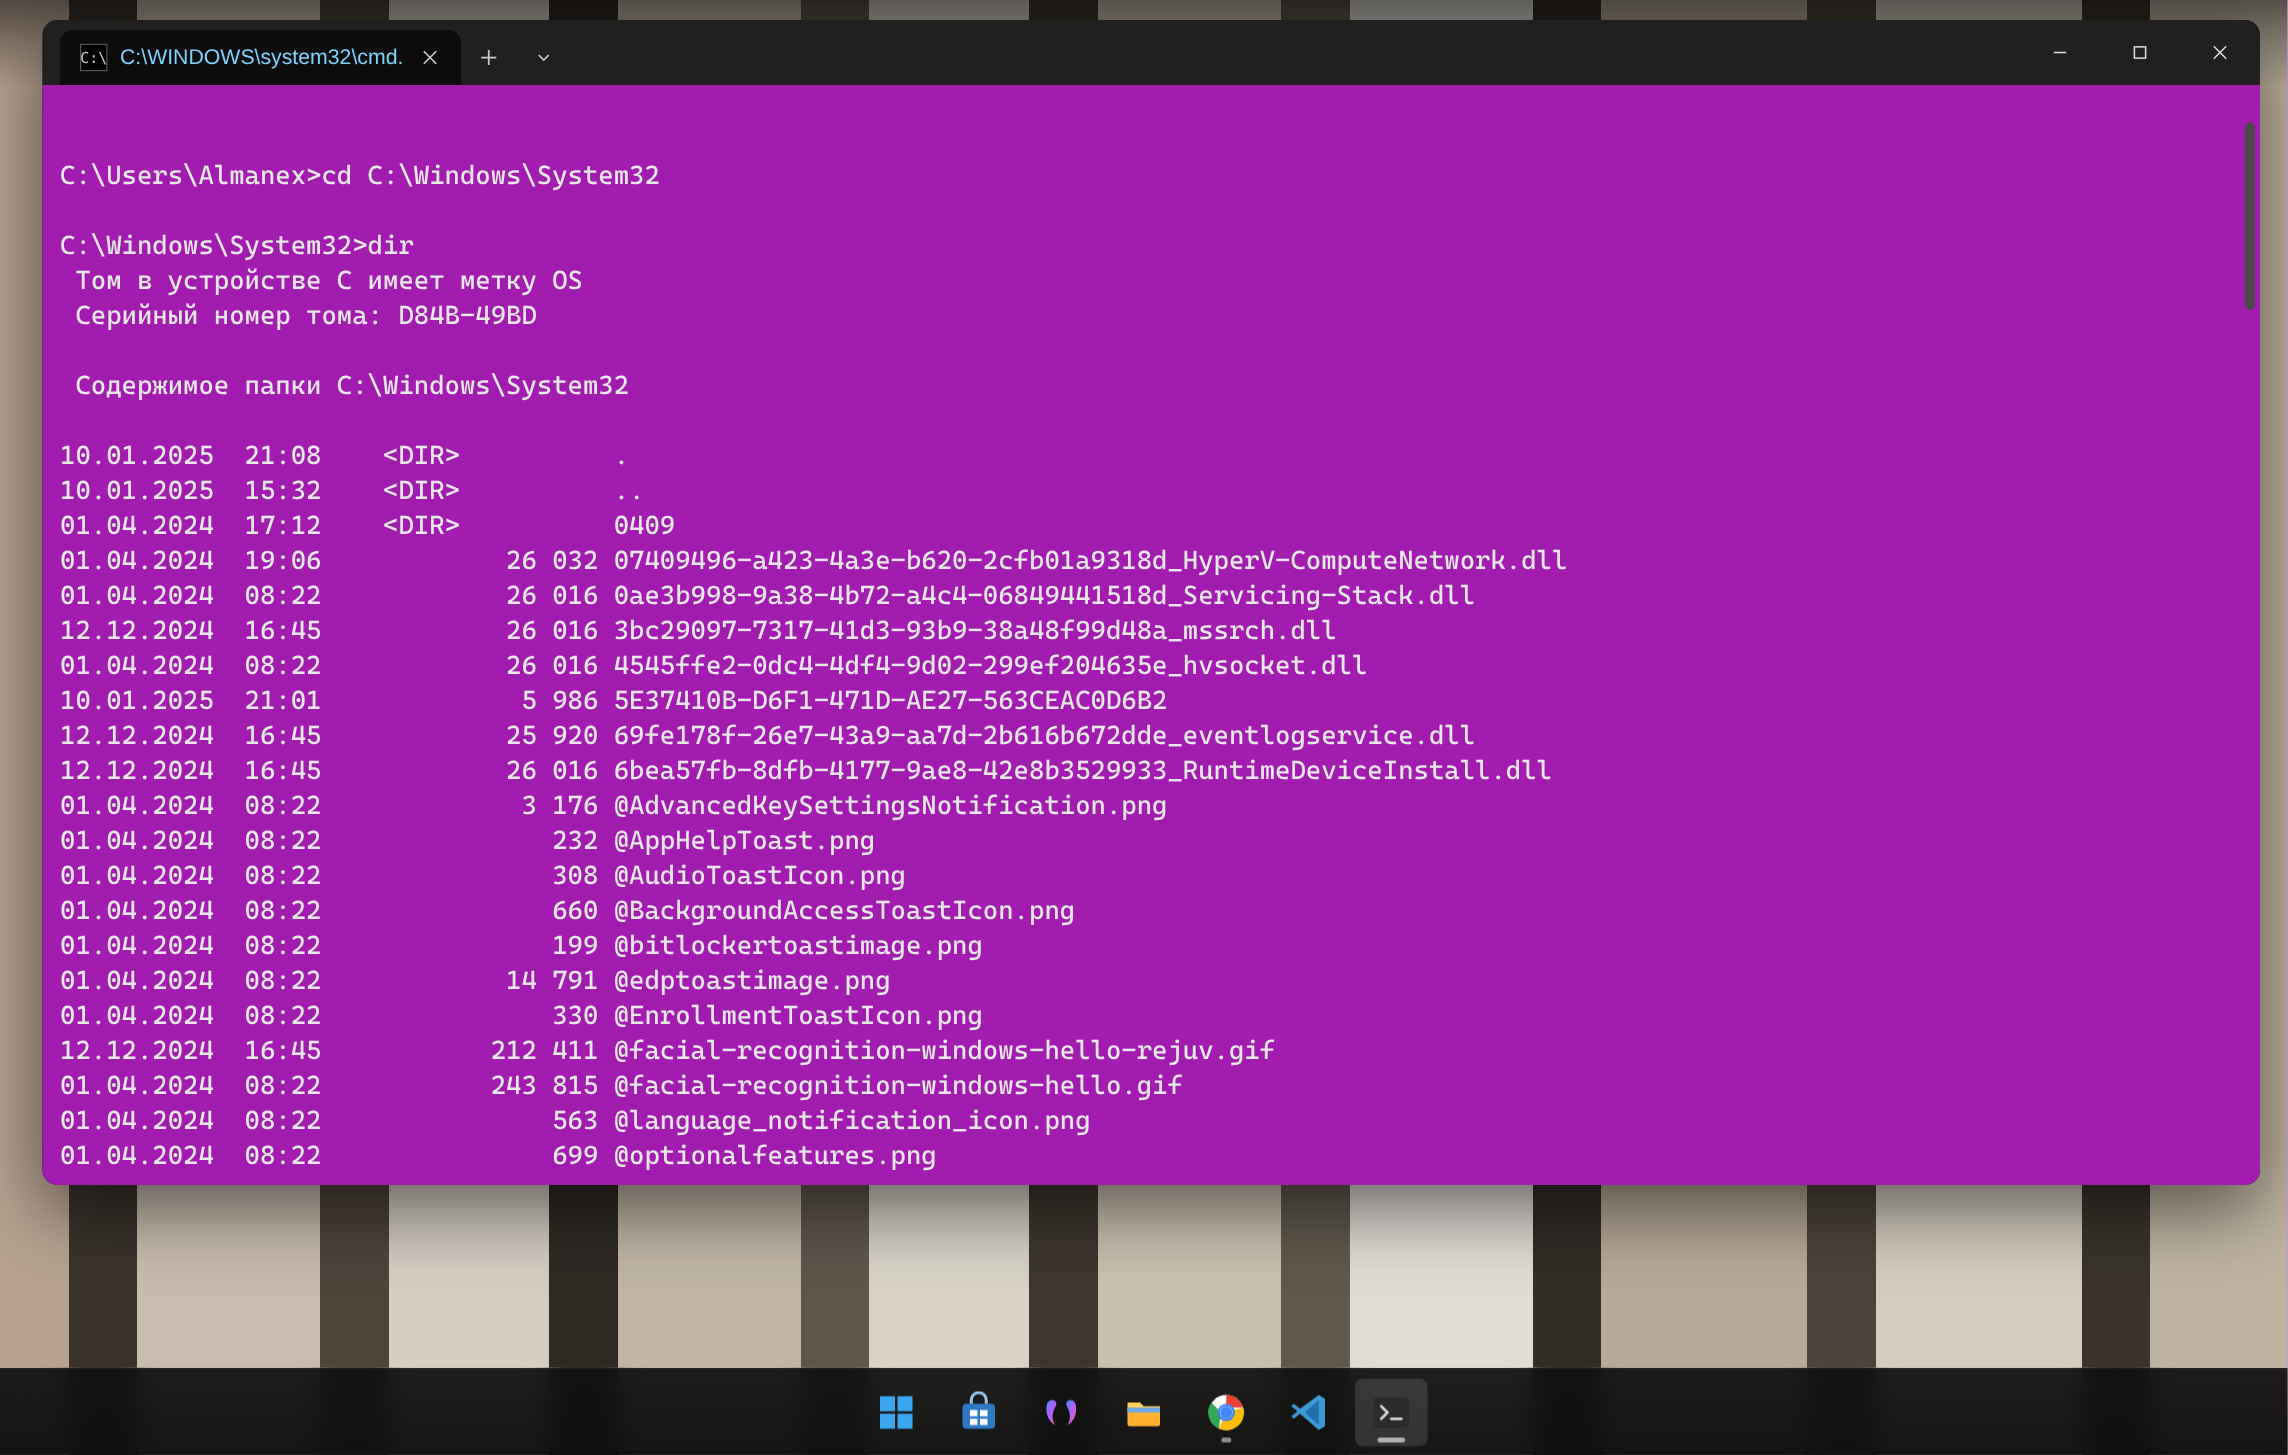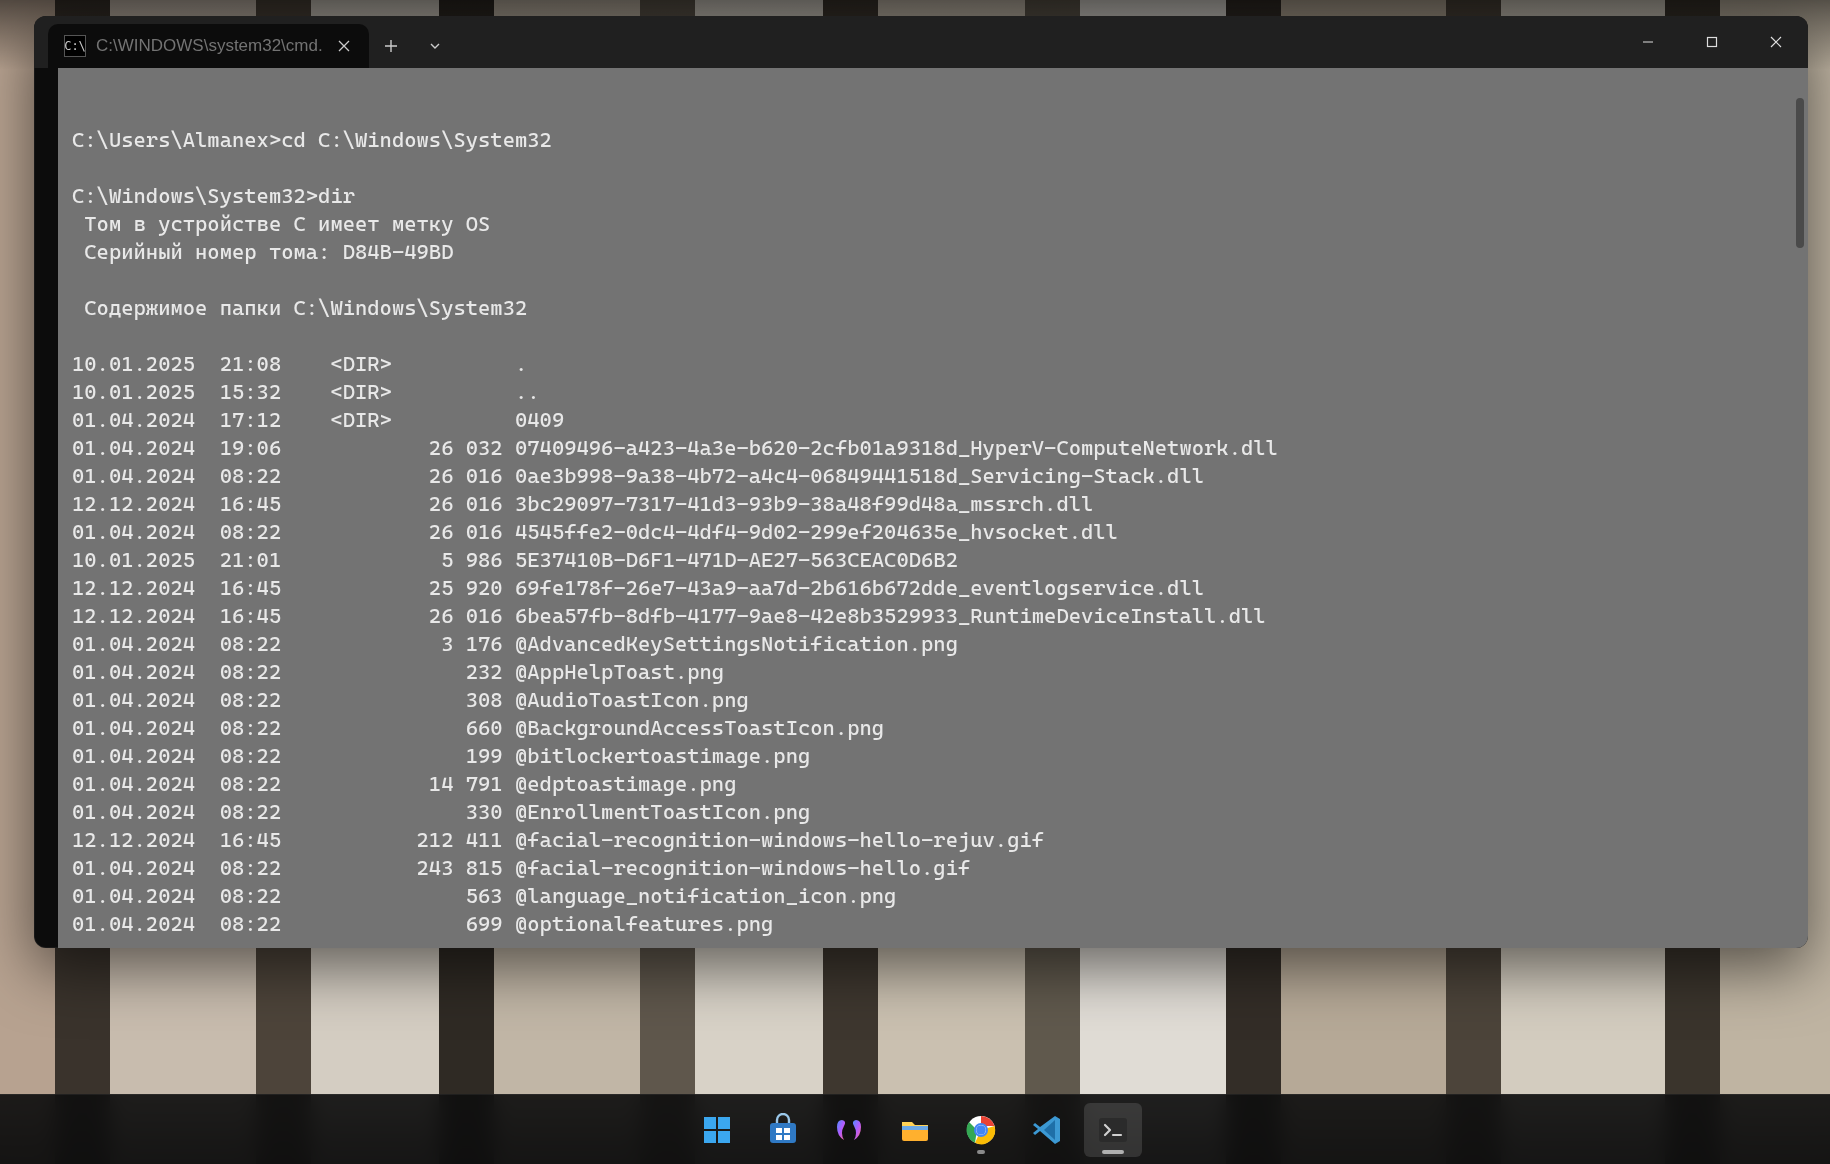--- a/index.html
+++ b/index.html
@@ -67,49 +67,48 @@
     margin: 8px 0 0 14px;
     font-size: 17px;
     position: relative;
   }
   .tab .tab-icon {
     width: 22px; height: 22px; flex: 0 0 22px;
     background: #000; border: 1px solid #555;
     display:flex;align-items:center;justify-content:center;
     font-family: Consolas, monospace; font-size:12px; color:#ccc;
   }
-  .tab .tab-title { flex:1; white-space:nowrap; overflow:hidden; text-overflow: clip; color:#737373; }
+  .tab .tab-title { flex:1; white-space:nowrap; overflow:hidden; text-overflow: clip; color:#7dd3fc; }
   .tab .tab-close {
     width:22px;height:22px;display:flex;align-items:center;justify-content:center;
     color:#ccc; border-radius:4px;
   }
 
   .titlebar-btn {
     width: 44px; display:flex;align-items:center;justify-content:center;
     color:#ccc;
   }
   .titlebar-btn.newtab{margin-top:8px;}
   .titlebar-btn.dropdown{margin-top:8px;}
   .titlebar-spacer{flex:1;}
   .win-controls{display:flex;}
   .win-btn{
     width:64px;height:52px;display:flex;align-items:center;justify-content:center;color:#ddd;
   }
 
   .terminal-body {
     flex:1; position:relative;
-    background:#737373;
+    background:#a21caf;
     color:#e8e8e8;
     font-family: "Cascadia Mono", "Consolas", monospace;
     font-size: 21px;
     line-height: 28px;
     padding: 30px 10px 10px 14px;
     white-space: pre;
     overflow:hidden;
-    margin-left:24px;
   }
   .terminal-scrollbar{
     position:absolute; right:4px; top:30px; width:8px; height:150px;
     background:#4a4a4a; border-radius:4px;
   }
 
   
   .taskbar {
     position:absolute; left:0; right:0; bottom:0; height:70px;
     background: rgba(15,15,15,.92);

